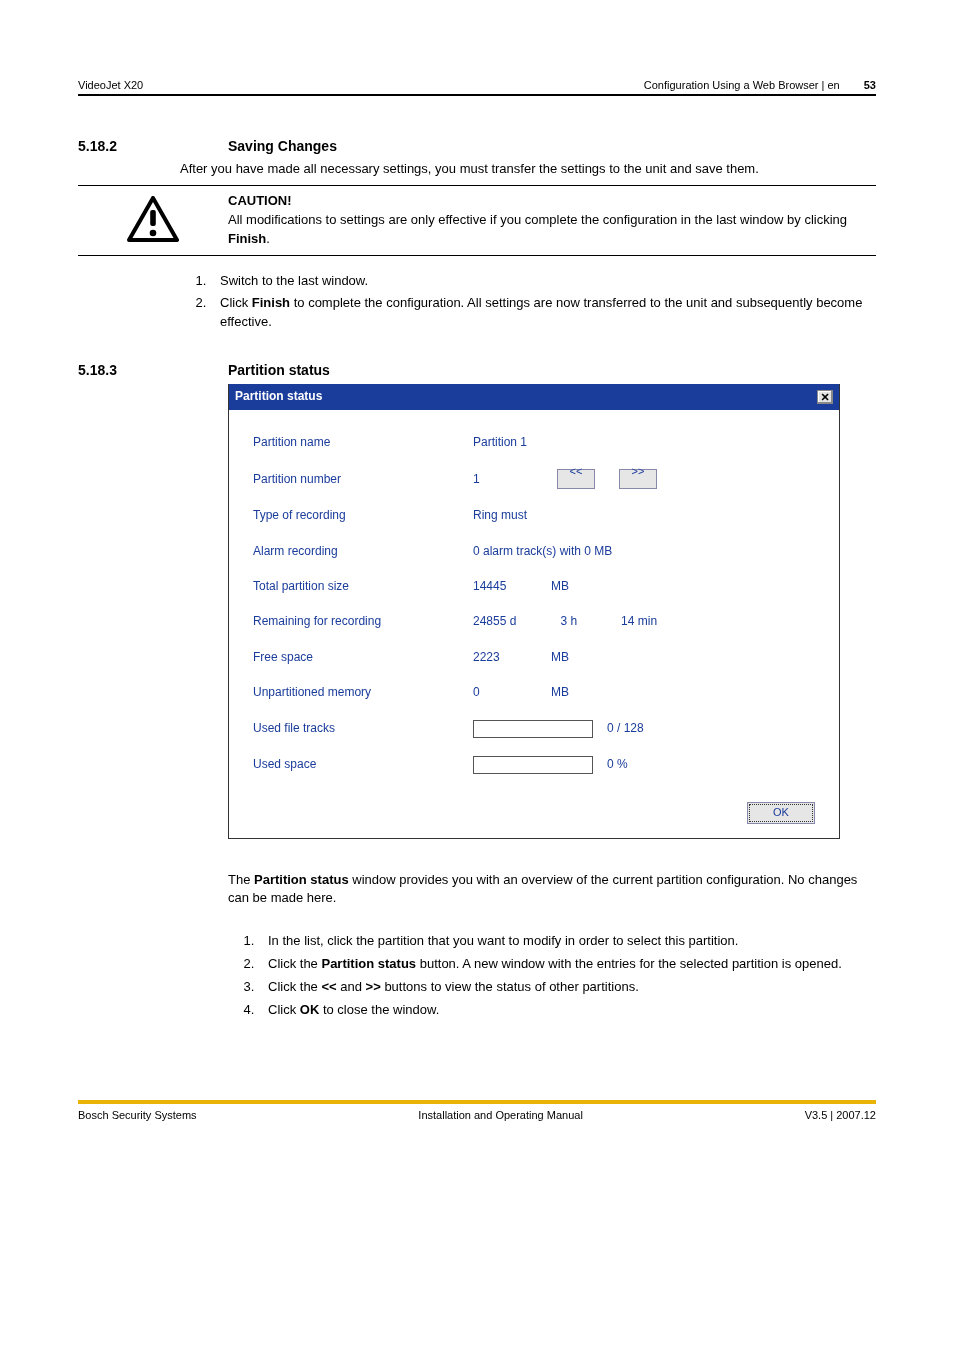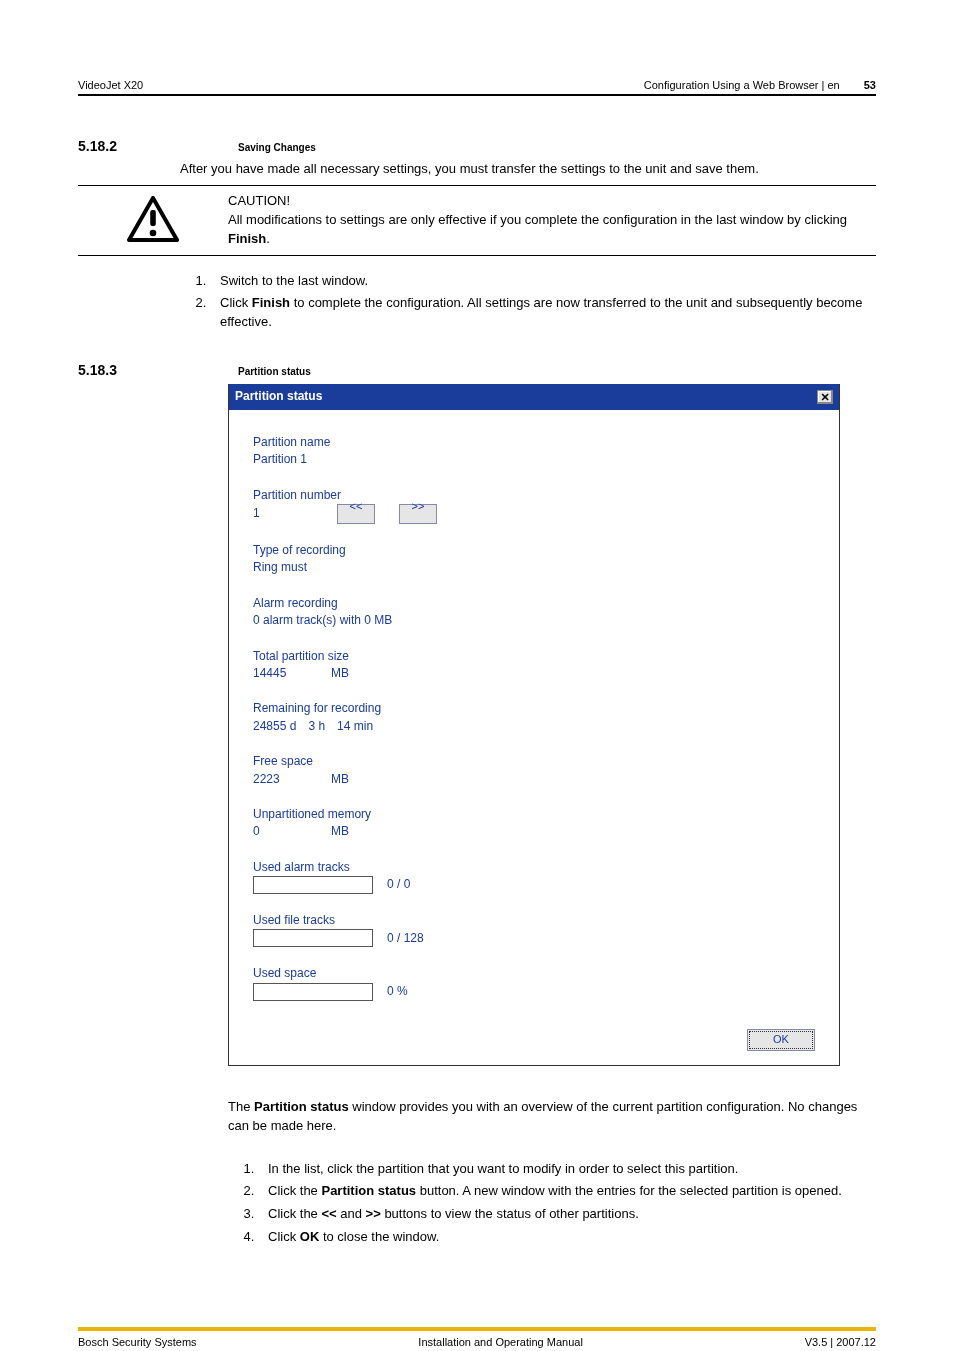--- a/index.html
+++ b/index.html
@@ -19,51 +19,50 @@
     font-size: 11px;
     padding-bottom: 0;
     border-bottom: 2px solid #000;
     margin-bottom: 40px;
   }
   .top-header .pn { font-weight: bold; margin-left: 21px; }
   .section-row {
     display: flex;
     align-items: baseline;
     margin-bottom: 4px;
-    gap: 10px;
   }
   .sec-num {
     width: 150px;
     font-weight: bold;
     font-size: 14px;
     flex-shrink: 0;
   }
   .sec-title {
     font-weight: bold;
-    font-size: 10px;
+    font-size: 14px;
   }
   .body-col { margin-left: 102px; }
   .para { margin-bottom: 6px; }
   .caution-block {
     border-top: 1px solid #000;
     border-bottom: 1px solid #000;
     padding: 6px 0;
     display: flex;
     align-items: flex-start;
     margin: 6px 0 16px 0;
   }
   .caution-icon {
     width: 150px;
     flex-shrink: 0;
     display: flex;
     justify-content: center;
     padding-top: 4px;
   }
   .caution-text { flex: 1; }
-  .caution-label { font-weight: normal; }
+  .caution-label { font-weight: bold; }
   ol.steps { list-style: decimal; padding-left: 30px; margin: 6px 0 28px 0; }
   ol.steps li { margin-bottom: 4px; padding-left: 10px; }
   .b { font-weight: bold; }
 
   
   .dialog {
     width: 612px;
     margin-left: 150px;
     border: 1px solid #333;
     border-top: none;
@@ -93,23 +92,22 @@
     text-align: center;
     line-height: 12px;
     box-shadow: inset -1px -1px #888, inset 1px 1px #fff;
   }
   .dlg-body {
     padding: 24px 24px 14px 24px;
     color: #1a3c9b;
   }
   .dlg-row {
     display: flex;
-    align-items: flex-start;
+    align-items: center;
     margin-bottom: 18px;
-    flex-direction: column;
   }
   .dlg-lbl { width: 220px; flex-shrink: 0; }
   .dlg-val { display: flex; align-items: center; gap: 18px; }
   .nav-btn {
     width: 38px; height: 20px;
     background: #e6e6e6;
     border: 1px solid #88a;
     color: #1a3c9b;
     font-size: 11px;
     line-height: 3px;
@@ -229,45 +227,38 @@
     </div>
     <div class="dlg-row">
       <div class="dlg-lbl">Total partition size</div>
       <div class="dlg-val">
         <span class="px-num">14445</span>
         <span>MB</span>
       </div>
     </div>
     <div class="dlg-row">
       <div class="dlg-lbl">Remaining for recording</div>
-      <div class="dlg-val" style="gap:12px;">
+      <div class="dlg-val" style="gap:44px;">
         <span>24855 d</span>
         <span>3 h</span>
         <span>14 min</span>
       </div>
     </div>
     <div class="dlg-row">
       <div class="dlg-lbl">Free space</div>
       <div class="dlg-val">
         <span class="px-num">2223</span>
         <span>MB</span>
       </div>
     </div>
     <div class="dlg-row">
       <div class="dlg-lbl">Unpartitioned memory</div>
       <div class="dlg-val">
         <span class="px-num">0</span>
         <span>MB</span>
-      </div>
-    </div>
-    <div class="dlg-row">
-      <div class="dlg-lbl">Used alarm tracks</div>
-      <div class="progress-group">
-        <div class="progress"></div>
-        <span>0 / 0</span>
       </div>
     </div>
     <div class="dlg-row">
       <div class="dlg-lbl">Used file tracks</div>
       <div class="progress-group">
         <div class="progress"></div>
         <span>0 / 128</span>
       </div>
     </div>
     <div class="dlg-row">

